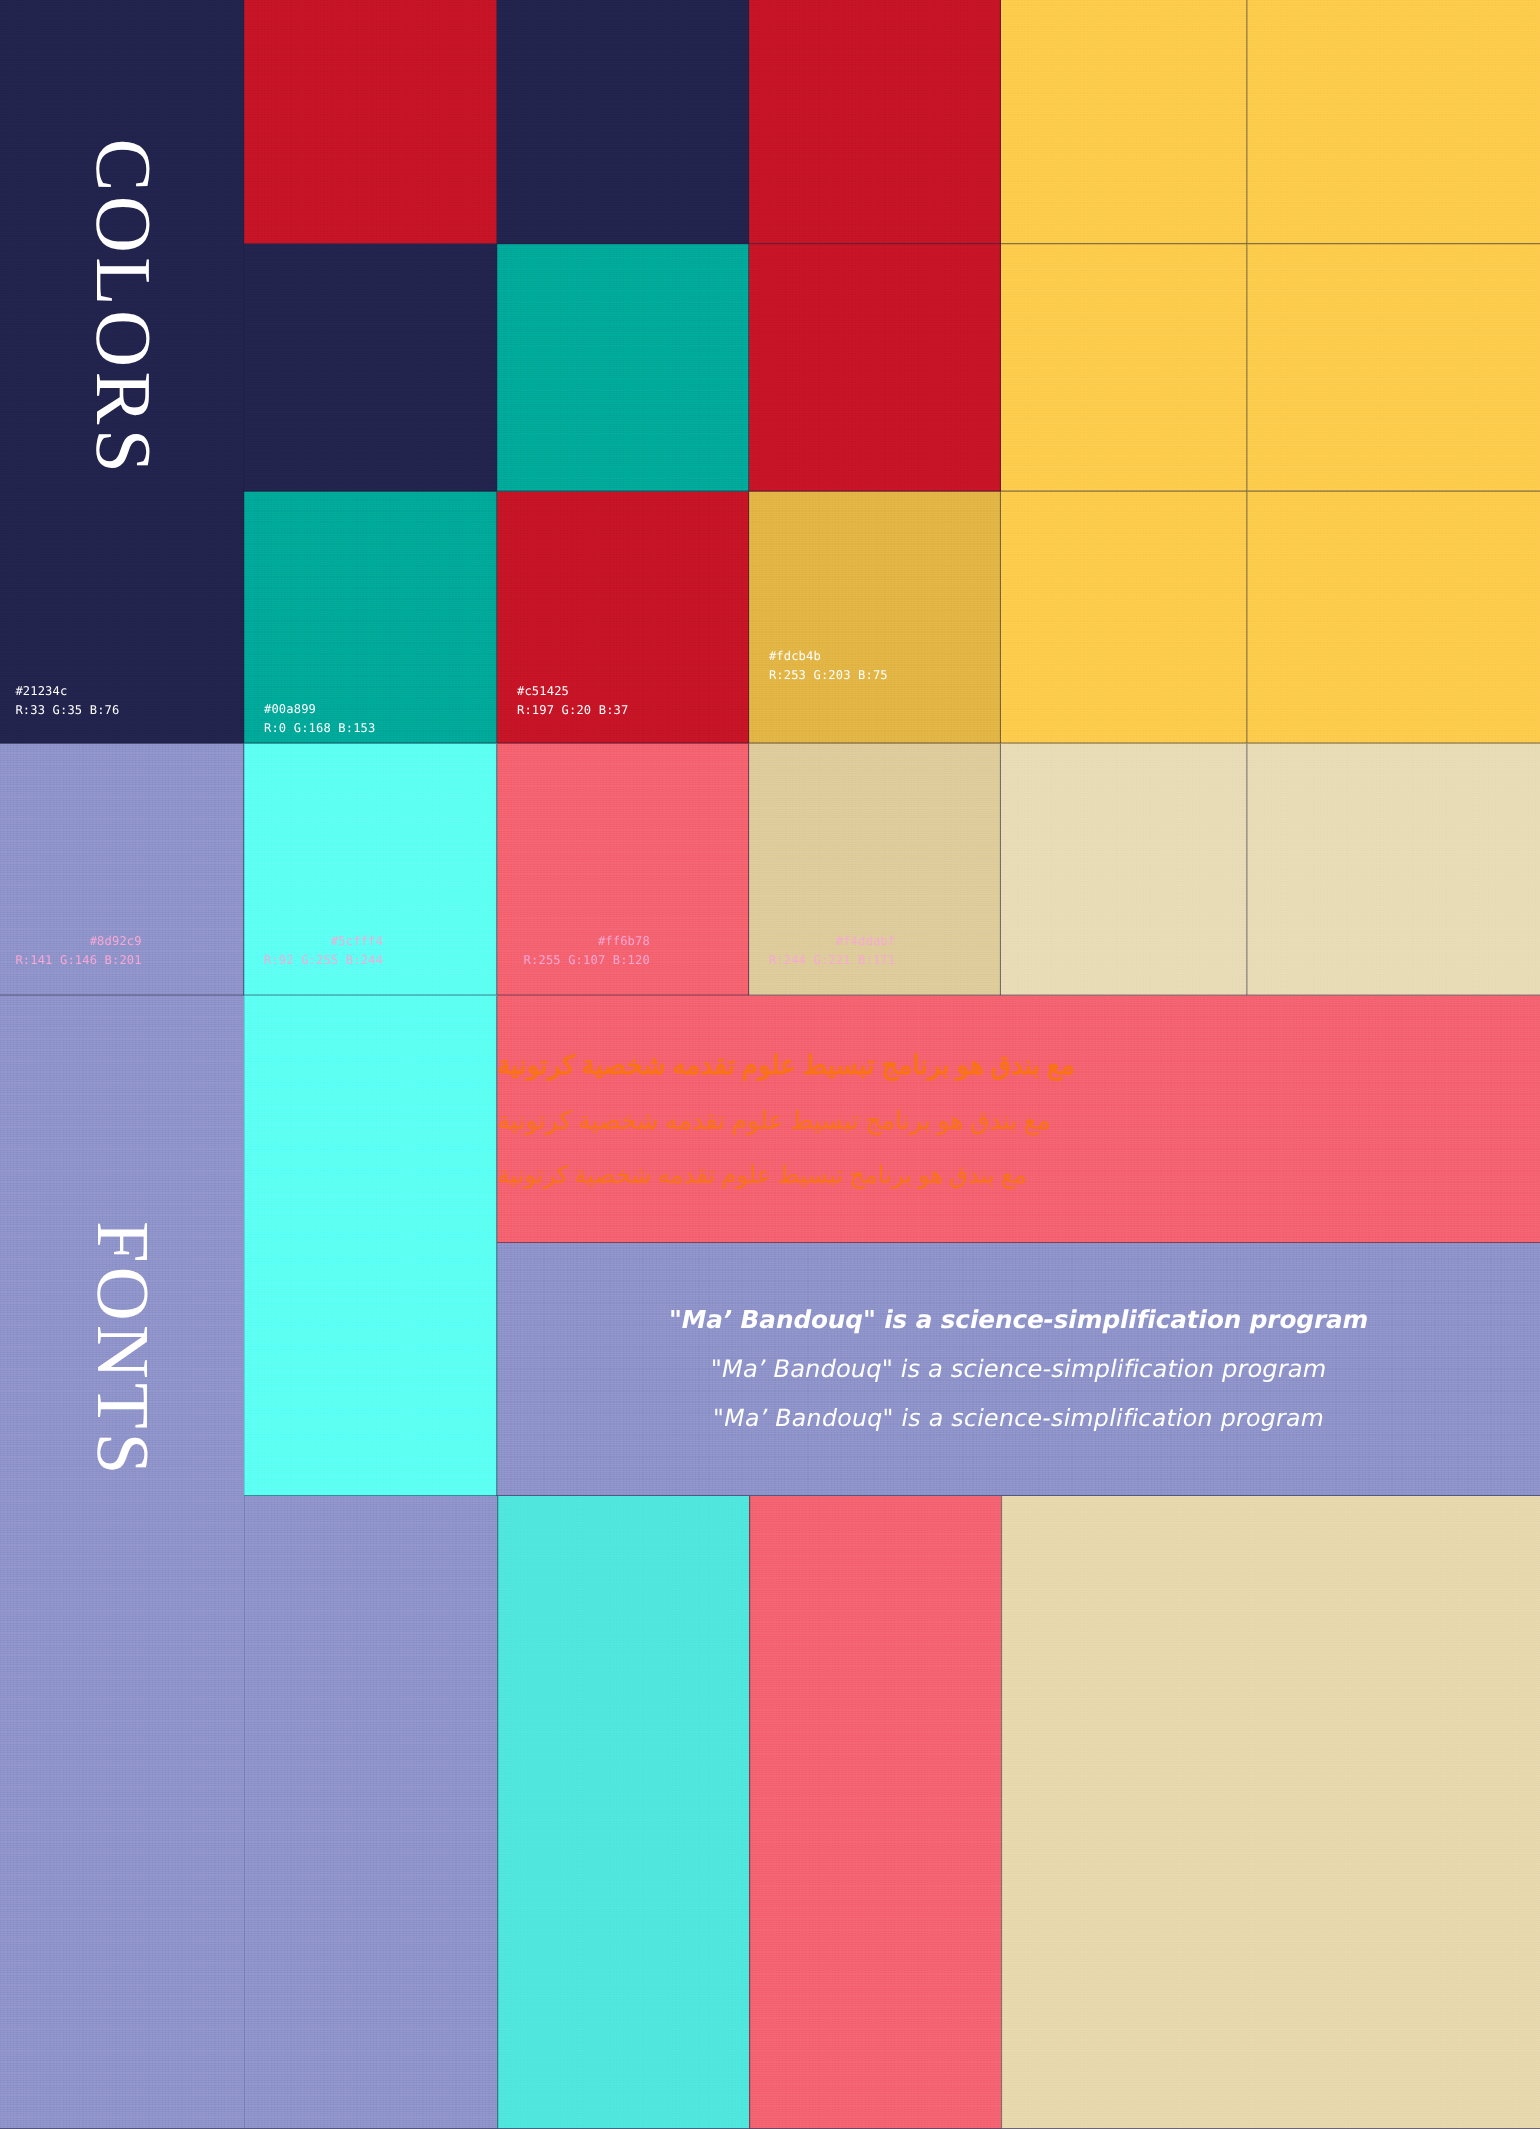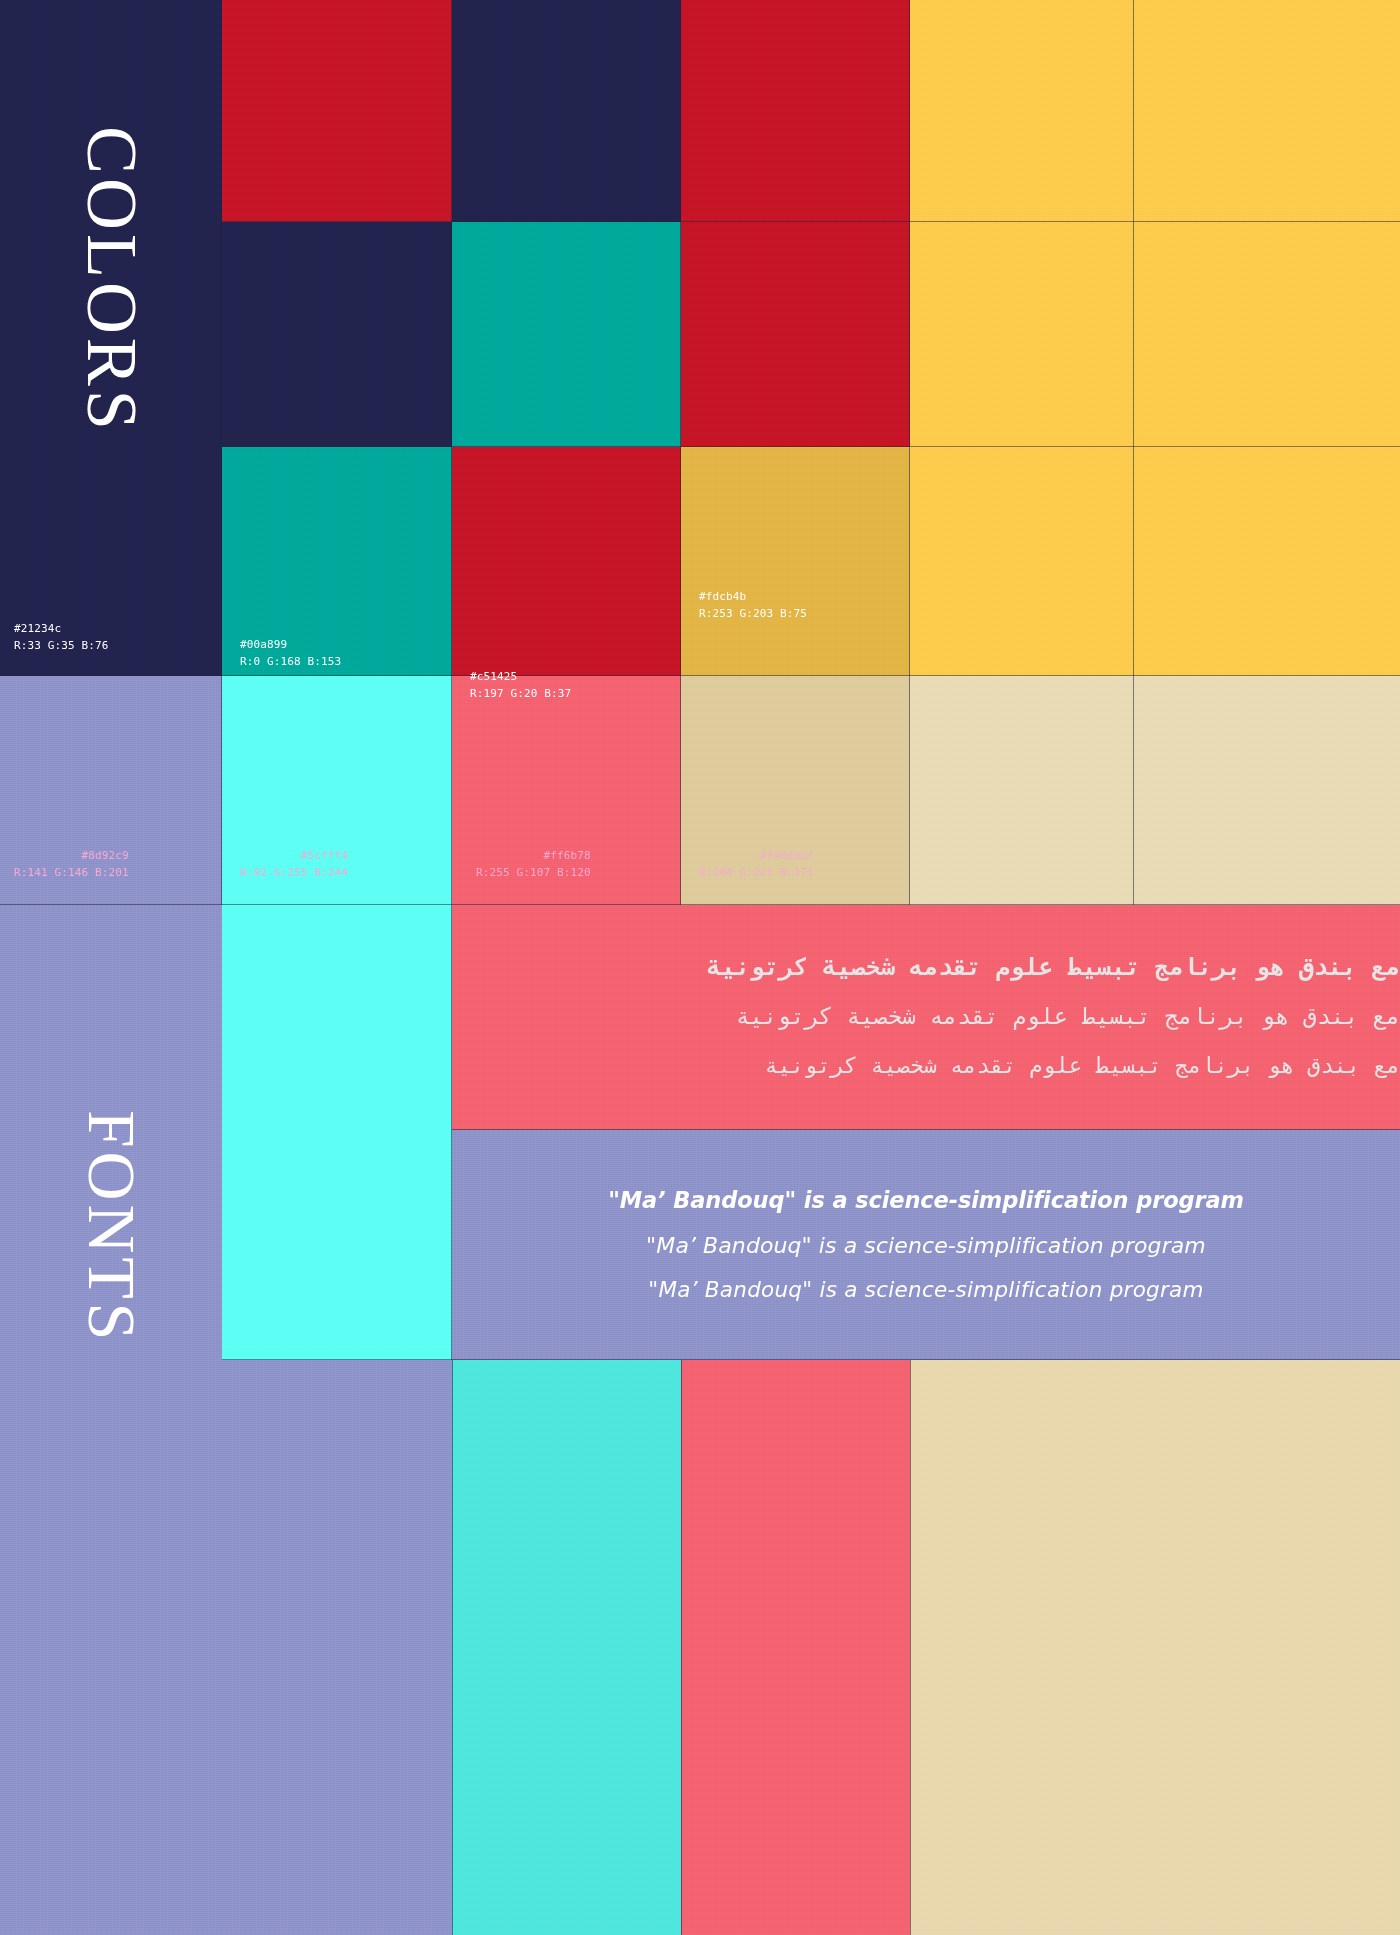--- a/index.html
+++ b/index.html
@@ -52,22 +52,22 @@
     z-index:5;
   }
   .cap .hex{display:block;}
   .cap .rgb{display:block;}
   .cap.light{color:#ffffff;}
   .cap.dark{color:#f9a8d4;text-align:right;}
 
   
   .spec{position:absolute;z-index:5;display:flex;flex-direction:column;justify-content:center;}
   .spec-ar{
-    direction:rtl;text-align:right;color:#e5e5e5;
-    font-family:Liberation Mono, monospace;
+    direction:rtl;text-align:left;color:#f97316;
+    font-family:Liberation Serif, serif;
   }
   .spec-ar .ln{display:block;white-space:nowrap;}
   .spec-ar .w1{font-size:24px;font-weight:700;line-height:2.1;}
   .spec-ar .w2{font-size:23px;font-weight:400;line-height:2.15;}
   .spec-ar .w3{font-size:22px;font-weight:300;line-height:2.15;}
 
   .spec-en{
     text-align:center;color:#ffffff;
     font-family:"DejaVu Sans","Liberation Sans",sans-serif;
     font-style:italic;
@@ -106,21 +106,21 @@
   <div class="blk hair-b" style="left:1134px;top:447px;width:266px;height:229px;background:#fdcb4b;"></div>
 
   <div class="cap light" style="left:14px;top:621px;">
     <span class="hex">#21234c</span>
     <span class="rgb">R:33 G:35 B:76</span>
   </div>
   <div class="cap light" style="left:240px;top:621px;margin-top:16px;">
     <span class="hex">#00a899</span>
     <span class="rgb">R:0 G:168 B:153</span>
   </div>
-  <div class="cap light" style="left:470px;top:621px;margin-top:48px;">
+  <div class="cap light" style="left:470px;top:621px;">
     <span class="hex">#c51425</span>
     <span class="rgb">R:197 G:20 B:37</span>
   </div>
   <div class="cap light" style="left:699px;top:589px;">
     <span class="hex">#fdcb4b</span>
     <span class="rgb">R:253 G:203 B:75</span>
   </div>
 
   <div class="blk hair-rb" style="left:0;top:676px;width:222px;height:229px;background:#8d92c9;"></div>
   <div class="blk hair-rb" style="left:222px;top:676px;width:230px;height:229px;background:#5cfff4;"></div>

